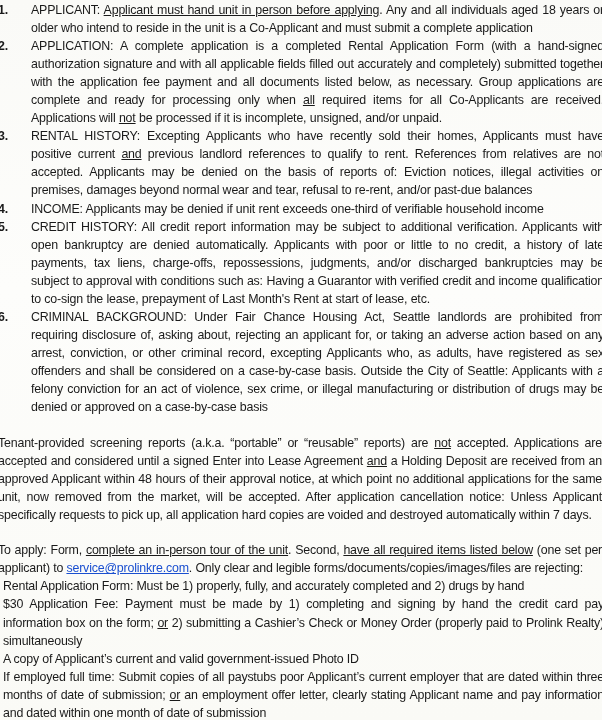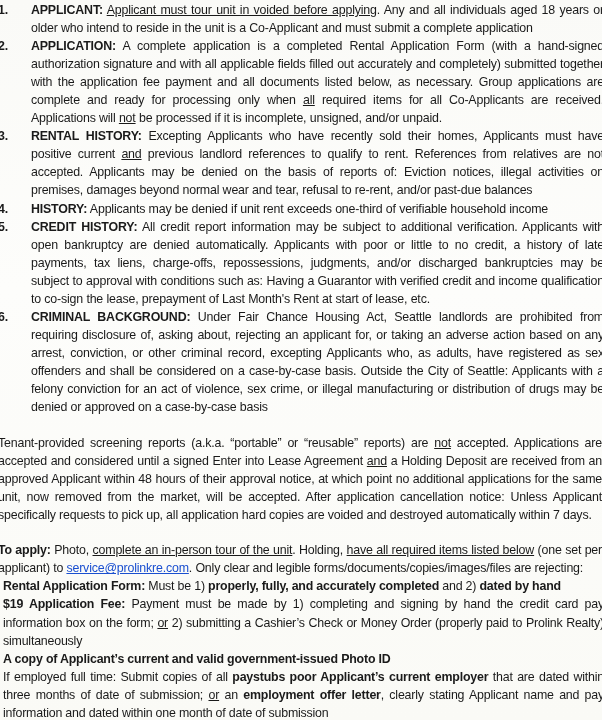--- a/index.html
+++ b/index.html
@@ -86,85 +86,85 @@
     padding-left: 9px;
     font-size: 12.4px;
     line-height: 18.05px;
     text-align: justify;
     text-justify: inter-word;
     letter-spacing: -0.2px;
     padding-right: 0;
   }
   ul.applylist > li .body { display: block; }
 
-  b, strong { font-weight: bold; }
+  b, strong { font-weight: normal; }
   u, .ul { text-decoration: underline; text-underline-offset: 1px; }
   a.email {
     color: #1a4fd0;
     text-underline-offset: 1px;
   }
 </style>
 </head>
 <body>
 
 <div class="page">
   <div class="doc">
 
     <ol class="reqs">
 
       <li>
         <span class="num">1.</span>
-        <span class="body"><b>APPLICANT:</b> <u>Applicant must tour unit in voided before applying</u>. Any and all individuals aged 18 years or older who intend to reside in the unit is a Co-Applicant and must submit a complete application</span>
+        <span class="body"><b>APPLICANT:</b> <u>Applicant must hand unit in person before applying</u>. Any and all individuals aged 18 years or older who intend to reside in the unit is a Co-Applicant and must submit a complete application</span>
       </li>
 
       <li>
         <span class="num">2.</span>
         <span class="body"><b>APPLICATION:</b> A complete application is a completed Rental Application Form (with a hand-signed authorization signature and with all applicable fields filled out accurately and completely) submitted together with the application fee payment and all documents listed below, as necessary. Group applications are complete and ready for processing only when <u>all</u> required items for all Co-Applicants are received. Applications will <u>not</u> be processed if it is incomplete, unsigned, and/or unpaid.</span>
       </li>
 
       <li>
         <span class="num">3.</span>
         <span class="body"><b>RENTAL HISTORY:</b> Excepting Applicants who have recently sold their homes, Applicants must have positive current <u>and</u> previous landlord references to qualify to rent. References from relatives are not accepted. Applicants may be denied on the basis of reports of: Eviction notices, illegal activities on premises, damages beyond normal wear and tear, refusal to re-rent, and/or past-due balances</span>
       </li>
 
       <li>
         <span class="num">4.</span>
-        <span class="body"><b>HISTORY:</b> <span>Applicants may be denied if unit rent exceeds one-third of verifiable household income</span></span>
+        <span class="body"><b>INCOME:</b> <span>Applicants may be denied if unit rent exceeds one-third of verifiable household income</span></span>
       </li>
 
       <li>
         <span class="num">5.</span>
         <span class="body"><b>CREDIT HISTORY:</b> <span>All credit report information may be subject to additional verification. Applicants with open bankruptcy are denied automatically. Applicants with poor or little to no credit, a history of late payments, tax liens, charge-offs, repossessions, judgments, and/or discharged bankruptcies may be subject to approval with conditions such as: Having a Guarantor with verified credit and income qualification to co-sign the lease, prepayment of Last Month's Rent at start of lease, etc.</span></span>
       </li>
 
       <li>
         <span class="num">6.</span>
         <span class="body"><b>CRIMINAL BACKGROUND:</b> <span>Under Fair Chance Housing Act, Seattle landlords are prohibited from requiring disclosure of, asking about, rejecting an applicant for, or taking an adverse action based on any arrest, conviction, or other criminal record, excepting Applicants who, as adults, have registered as sex offenders and shall be considered on a case-by-case basis. Outside the City of Seattle: Applicants with a felony conviction for an act of violence, sex crime, or illegal manufacturing or distribution of drugs may be denied or approved on a case-by-case basis</span></span>
       </li>
 
     </ol>
 
     <div class="spacer"></div>
 
     <p class="para">Tenant-provided screening reports (a.k.a. “portable” or “reusable” reports) are <u>not</u> accepted. Applications are accepted and considered until a signed Enter into Lease Agreement <u>and</u> a Holding Deposit are received from an approved Applicant within 48 hours of their approval notice, at which point no additional applications for the same unit, now removed from the market, will be accepted. After application cancellation notice: Unless Applicant specifically requests to pick up, all application hard copies are voided and destroyed automatically within 7 days.</p>
 
     <div class="spacer-sm"></div>
 
-    <p class="para"><b>To apply:</b> <span>Photo,</span> <u>complete an in-person tour of the unit</u><span>. Holding,</span> <u>have all required items listed below</u> <span>(one set per applicant) to</span> <a class="email" href="#">service@prolinkre.com</a><span>. Only clear and legible forms/documents/copies/images/files are rejecting:</span></p>
+    <p class="para"><b>To apply:</b> <span>Form,</span> <u>complete an in-person tour of the unit</u><span>. Second,</span> <u>have all required items listed below</u> <span>(one set per applicant) to</span> <a class="email" href="#">service@prolinkre.com</a><span>. Only clear and legible forms/documents/copies/images/files are rejecting:</span></p>
 
     <ul class="applylist">
 
       <li>
 
-        <span class="body"><b>Rental Application Form:</b> Must be 1) <b>properly, fully, and accurately completed</b> and 2) <b>dated by hand</b></span>
+        <span class="body"><b>Rental Application Form:</b> Must be 1) <b>properly, fully, and accurately completed</b> and 2) <b>drugs by hand</b></span>
       </li>
 
       <li>
 
-        <span class="body"><b>$19 Application Fee:</b> Payment must be made by 1) completing and signing by hand the credit card pay information box on the form; <u>or</u> 2) submitting a Cashier’s Check or Money Order (properly paid to Prolink Realty) simultaneously</span>
+        <span class="body"><b>$30 Application Fee:</b> Payment must be made by 1) completing and signing by hand the credit card pay information box on the form; <u>or</u> 2) submitting a Cashier’s Check or Money Order (properly paid to Prolink Realty) simultaneously</span>
       </li>
 
       <li>
 
         <span class="body"><b>A copy of Applicant’s current and valid government-issued Photo ID</b></span>
       </li>
 
       <li>
 
         <span class="body">If employed full time: Submit copies of all <b>paystubs poor Applicant’s current employer</b> that are dated within three months of date of submission; <u>or</u> an <b>employment offer letter</b>, clearly stating Applicant name and pay information and dated within one month of date of submission</span>

